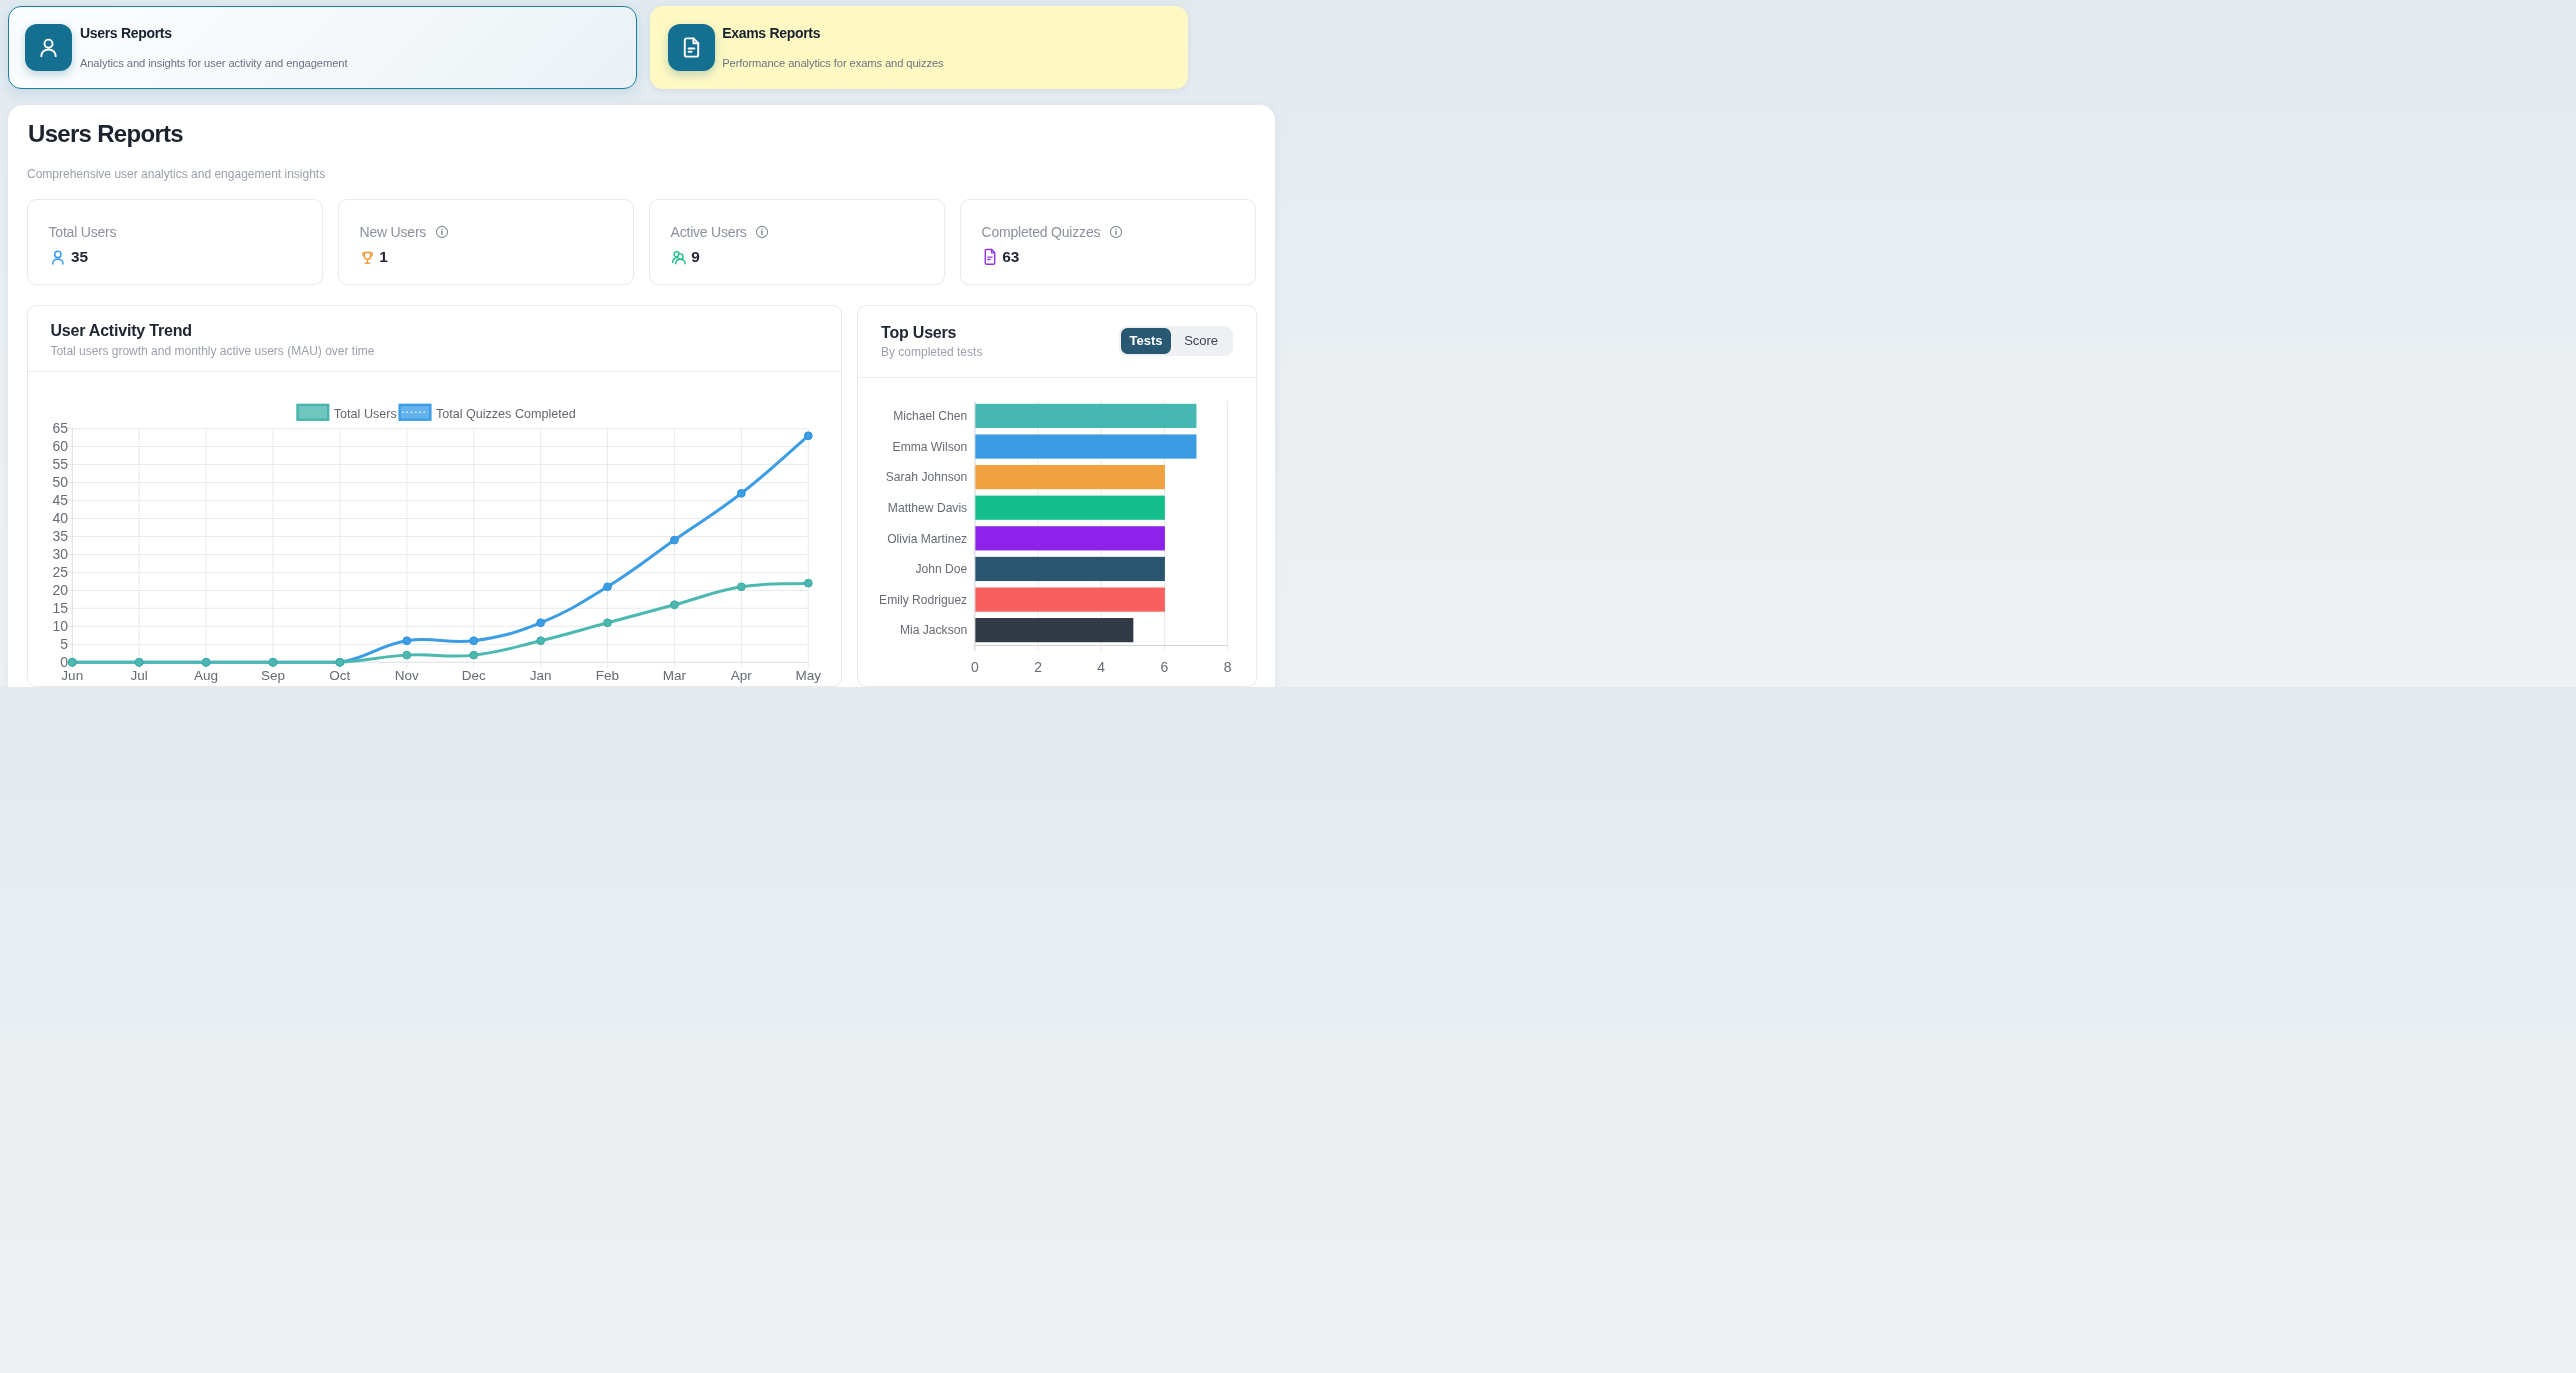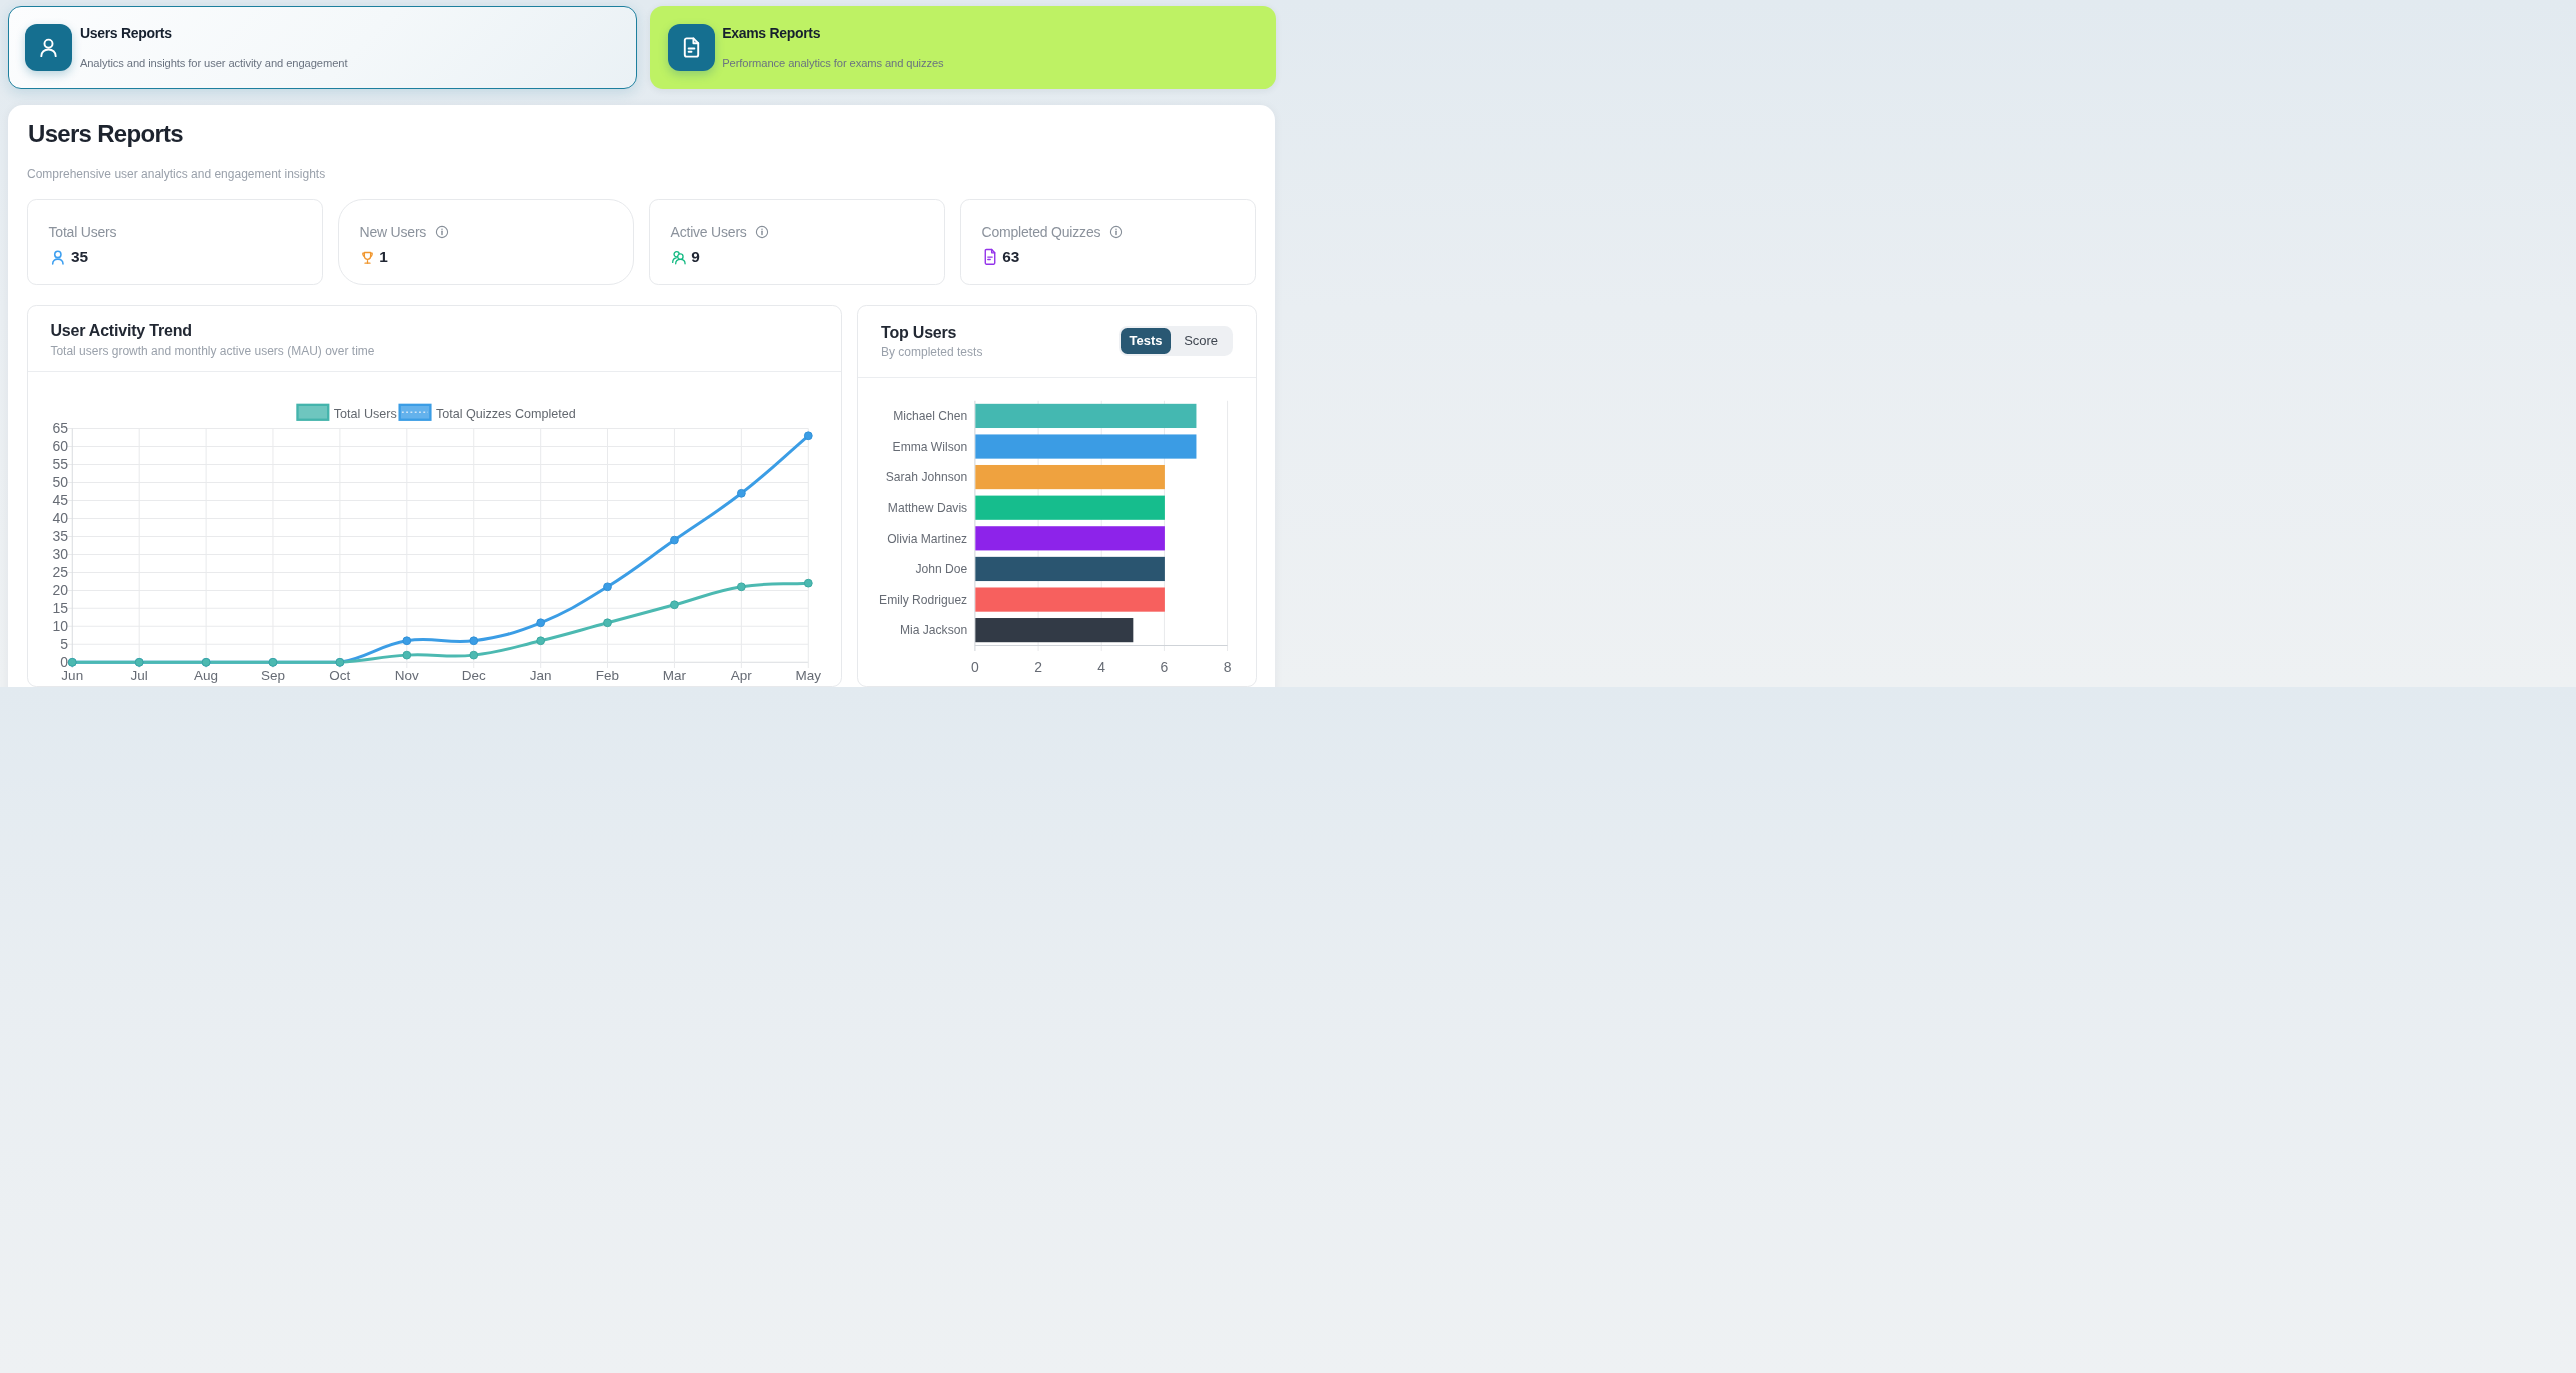--- a/index.html
+++ b/index.html
@@ -7,21 +7,21 @@
   body {
     font-family:"Liberation Sans", sans-serif;
     background:linear-gradient(180deg,#e2eaf0 0%,#e9eef2 45%,#eef1f3 100%);
     position:relative;
   }
   .tab { position:absolute; border-radius:13px; display:flex; align-items:center; }
   .tab1 { left:8.4px; top:5.6px; width:629px; height:83px;
     border:1.9px solid #1d7f9e;
     background:linear-gradient(135deg,#fcfdfe 0%,#f4f8fa 55%,#eaf1f5 100%);
     box-shadow:0 3.7px 13px rgba(23,121,156,.16); }
-  .tab2 { left:650px; top:5.6px; width:626px; height:83px; background:#bef264;
+  .tab2 { left:650px; top:5.6px; width:538px; height:83px; background:#fef9c3;
     box-shadow:0 1.9px 7.5px rgba(30,41,59,.07); }
   .tabicon { width:47px; height:47px; border-radius:12px; background:#156f90;
     display:flex; align-items:center; justify-content:center; flex:0 0 auto;
     box-shadow:0 3.7px 9.3px rgba(21,111,144,.28); }
   .tab1 .tabicon { margin-left:16px; }
   .tab2 .tabicon { margin-left:17.7px; }
   .tabtxt { margin-left:7.5px; }
   .tabtitle { font-size:14px; font-weight:700; color:#16202e; letter-spacing:-0.3px; }
   .tabsub { font-size:11.2px; color:#6a7380; margin-top:16px; letter-spacing:-0.1px; }
 
@@ -94,21 +94,21 @@
 <div class="stat" style="left:27px;">
   <div class="lbl">Total Users</div>
   <div class="row">
     <svg width="17.7" height="17" viewBox="0 0 24 24" fill="none" stroke="#3d9ff0" stroke-width="2.2" stroke-linecap="round" stroke-linejoin="round">
         <circle cx="12" cy="7.6" r="4.4"></circle>
         <path d="M4.7 21c0-4.1 3.2-6.7 7.3-6.7s7.3 2.6 7.3 6.7"></path>
       </svg>
     <span class="num">35</span>
   </div>
 </div>
-<div class="stat" style="left:338px;border-radius:25px;">
+<div class="stat" style="left:338px;">
   <div class="lbl">New Users <svg width="14" height="14" viewBox="0 0 24 24" fill="none" stroke="#868e98" stroke-width="1.9">
         <circle cx="12" cy="12" r="9.6"></circle>
         <path d="M12 10.8v5.6" stroke-width="2.5" stroke-linecap="round"></path>
         <circle cx="12" cy="7.2" r="1.25" fill="#868e98" stroke="none"></circle>
       </svg></div>
   <div class="row">
     <svg width="15" height="15" viewBox="0 0 24 24" fill="none" stroke="#f0962e" stroke-width="2.1" stroke-linecap="round" stroke-linejoin="round">
         <path d="M8 21h8"></path>
         <path d="M12 17v4"></path>
         <path d="M7 4h10v6a5 5 0 0 1-10 0z"></path>

